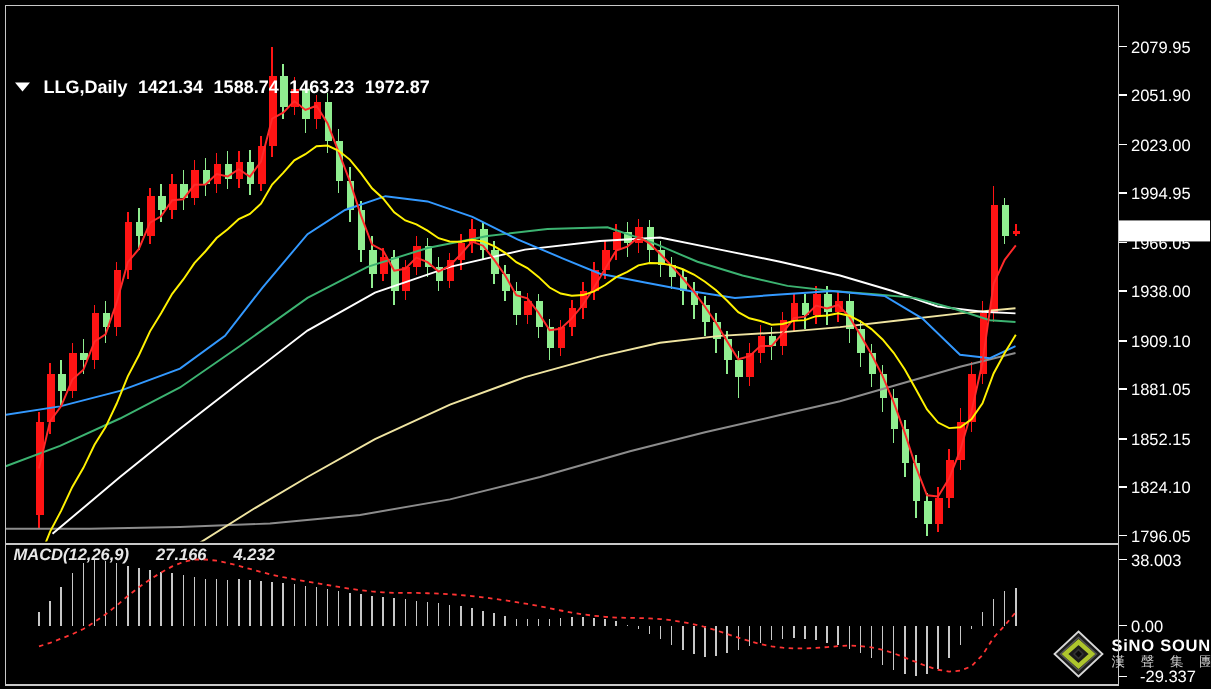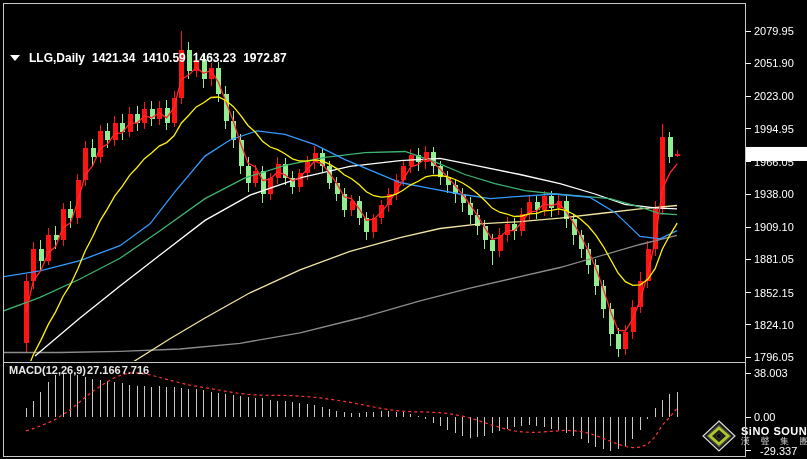--- a/index.html
+++ b/index.html
@@ -4,21 +4,21 @@
 <style>
   html,body{margin:0;padding:0;background:#000;}
   #screen{position:relative;width:807px;height:459px;background:#000;overflow:hidden;
           font-family:"Liberation Sans",sans-serif;}
   #chart{position:absolute;left:0;top:0;z-index:2;}
   .title-bar{position:absolute;left:10px;top:5px;z-index:3;color:#fff;font-size:12px;
              font-weight:700;white-space:nowrap;display:flex;align-items:center;gap:7px;margin-top:46px;}
   .tri{width:0;height:0;border-left:5px solid transparent;border-right:5px solid transparent;
        border-top:6px solid #fff;display:inline-block;margin-right:2px;}
   .macd-bar-label{position:absolute;left:9px;top:364px;z-index:3;color:#e8e8e8;font-size:11px;
-             font-weight:700;white-space:nowrap;display:flex;gap:1px;}
+             font-weight:700;white-space:nowrap;display:flex;gap:18px;font-style:italic;}
   .logo{position:absolute;left:701px;top:420px;z-index:1;display:flex;align-items:center;gap:4px;}
   .logo-text{display:flex;flex-direction:column;line-height:1.05;}
   .logo-brand{color:#fff;font-size:11px;font-weight:700;letter-spacing:0.5px;white-space:nowrap;}
   .logo-cn{color:#cfcfcf;font-size:9px;letter-spacing:4px;white-space:nowrap;}
   svg text{font-family:"Liberation Sans",sans-serif;font-size:11px;fill:#fff;}
 </style>
 </head>
 <body>
 
 <div id="screen">
@@ -342,29 +342,29 @@
       <line x1="746" y1="417" x2="751" y2="417" stroke="#fff" stroke-width="1" shape-rendering="crispEdges"></line>
       <text x="754" y="421">0.00</text>
       <line x1="746" y1="450.9663786" x2="751" y2="450.9663786" stroke="#fff" stroke-width="1" shape-rendering="crispEdges"></line>
       <text x="760" y="454.9663786">-29.337</text>
     </svg>
 
   <div class="title-bar">
     <span class="tri"></span>
     <span>LLG,Daily</span>
     <span>1421.34</span>
-    <span>1410.59</span>
+    <span>1588.74</span>
     <span>1463.23</span>
     <span>1972.87</span>
   </div>
 
   <div class="macd-bar-label">
     <span>MACD(12,26,9)</span>
     <span>27.166</span>
-    <span>7.716</span>
+    <span>4.232</span>
   </div>
 
   <div class="logo">
     <svg width="36" height="32" viewBox="0 0 36 32">
       <polygon points="18,1 34,16 18,31 2,16" fill="#1c1c1c" stroke="#d8d8d8" stroke-width="1.2"></polygon>
       <polygon points="18,5 30,16 18,27 6,16" fill="none" stroke="#555555" stroke-width="1"></polygon>
       <polygon points="18,8 27,16 18,24 9,16" fill="none" stroke="#aec52d" stroke-width="3"></polygon>
       <polygon points="18,13 21,16 18,19 15,16" fill="#0a0a0a" stroke="#333" stroke-width="1"></polygon>
     </svg>
     <div class="logo-text">

